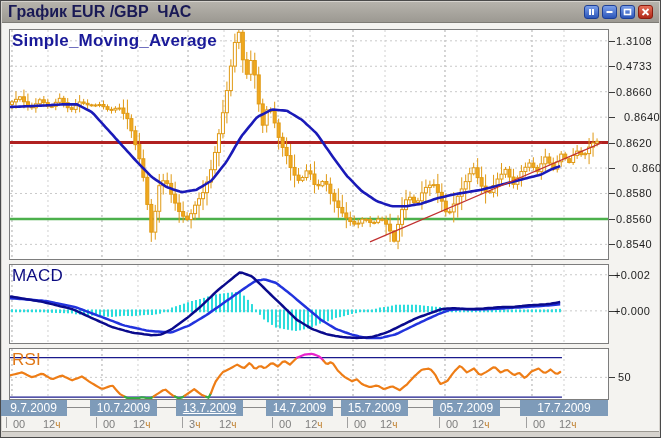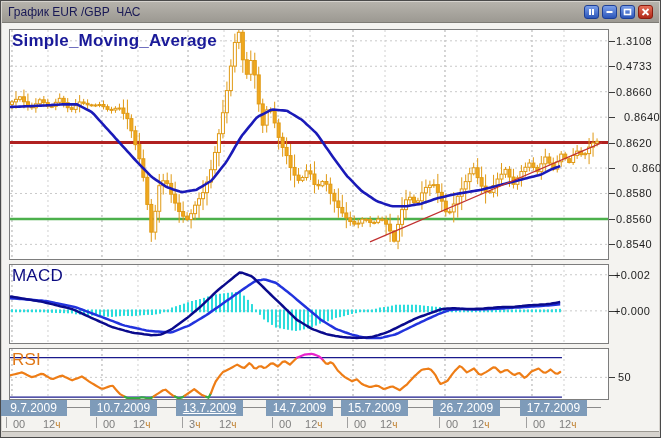--- a/index.html
+++ b/index.html
@@ -2,21 +2,21 @@
 <html><head>
 <meta charset="utf-8">
 <style>
   * { box-sizing: border-box; }
   html,body { margin:0; padding:0; background:#9a9a9a; font-family:"Liberation Sans",sans-serif; }
   .window { position:relative; width:661px; height:438px; background:#d6d3ce;
             border:1px solid #4a4a4a; overflow:hidden; }
   .titlebar { position:absolute; left:1px; top:1px; width:657px; height:21px;
               background:linear-gradient(#b6b3ac,#9c9992); border-bottom:1px solid #7e7c76;
               display:flex; align-items:center; padding:0 6px; cursor:default; }
-  .title { color:#191955; font-weight:normal; font-size:12px; white-space:pre;text-align:center; }
+  .title { color:#191955; font-weight:bold; font-size:16px; white-space:pre;text-align:center; }
   .winbtns { margin-left:auto; display:flex; gap:3px; }
   .wbtn { width:15px; height:14px; border-radius:3px; padding:0;
           background:linear-gradient(#7b9fea,#2c56b9); border:1px solid #1d3f96;
           display:flex; align-items:center; justify-content:center; cursor:pointer; }
   .wbtn.close { background:linear-gradient(#e76f58,#b02818); border-color:#8a1d10; }
   .client { position:absolute; left:1px; top:22px; width:657px; height:408px; background:#f4f3f0; }
   .bottomframe { position:absolute; left:1px; top:430px; width:657px; height:7px;
                  background:#d6d3ce; border-top:1px solid #9b9891; }
   .panel { position:absolute; background:#ffffff; border:1px solid #7d7d7d; }
   .panel svg { position:absolute; left:0; top:0; display:block; }
@@ -598,22 +598,22 @@
 
   <div id="right-axis"></div>
 
   <div class="daterow">
     <div class="axisline"></div>
   <div class="datebox" style="left: -1.0266px; width: 67px;">9.7.2009</div>
       <div class="datebox" style="left: 88.9724px; width: 67px;">10.7.2009</div>
       <div class="datebox" style="left: 175.025px; width: 67px; text-decoration: underline;">13.7.2009</div>
       <div class="datebox" style="left: 265.024px; width: 67px;">14.7.2009</div>
       <div class="datebox" style="left: 340.013px; width: 67px;">15.7.2009</div>
-      <div class="datebox" style="left: 431.985px; width: 67px;">26.7.2009</div>
-      <div class="datebox" style="left: 518.994px; width: 67px;">17.7.2009</div>
+      <div class="datebox" style="left: 431.985px; width: 67px;">05.7.2009</div>
+      <div class="datebox" style="left: 518.994px; width: 88px;">17.7.2009</div>
     </div>
   <div class="timerow">
       <span class="tlab" style="left: 3.9734px;">00</span>
       <span class="tlab" style="left: 33.973px;">12<span class="suf">ч</span></span>
       <div class="daytick" style="left: -3.0266px;"></div>
       <span class="tlab" style="left: 93.9724px;">00</span>
       <span class="tlab" style="left: 123.972px;">12<span class="suf">ч</span></span>
       <div class="daytick" style="left: 86.9724px;"></div>
       <span class="tlab" style="left: 180.025px;">3<span class="suf">ч</span></span>
       <span class="tlab" style="left: 210.024px;">12<span class="suf">ч</span></span>

